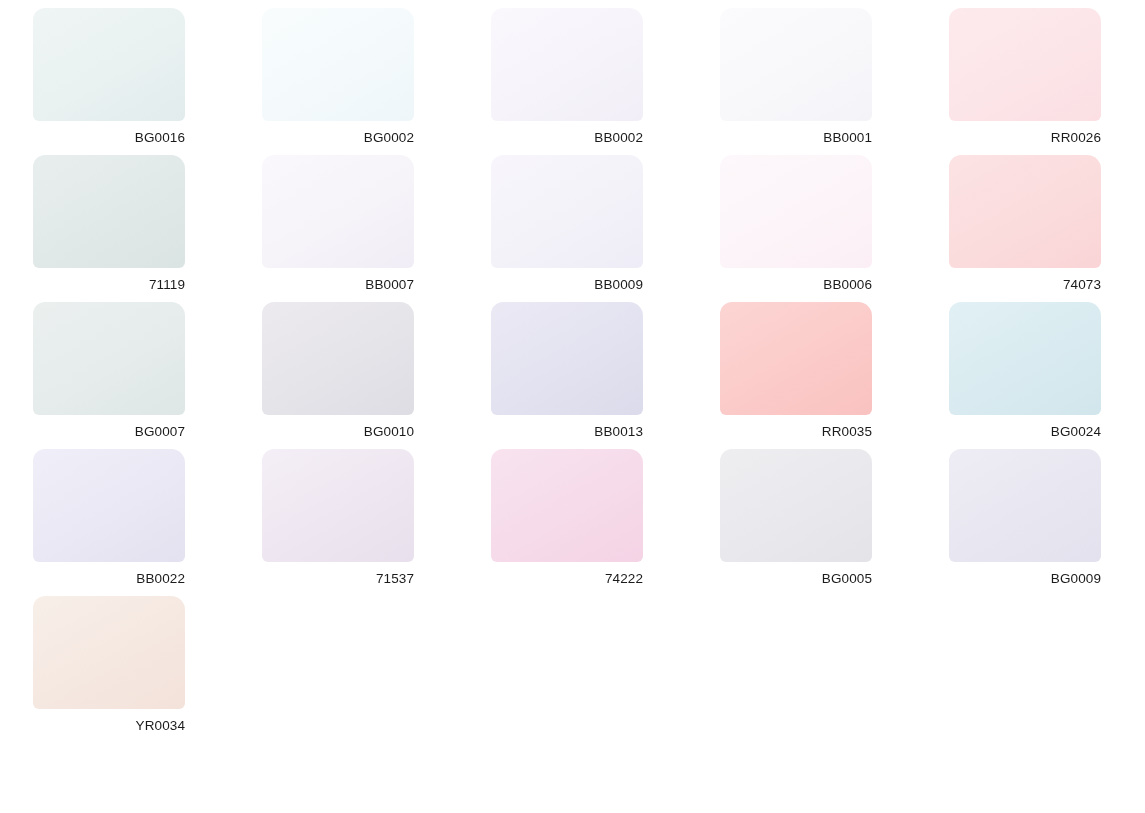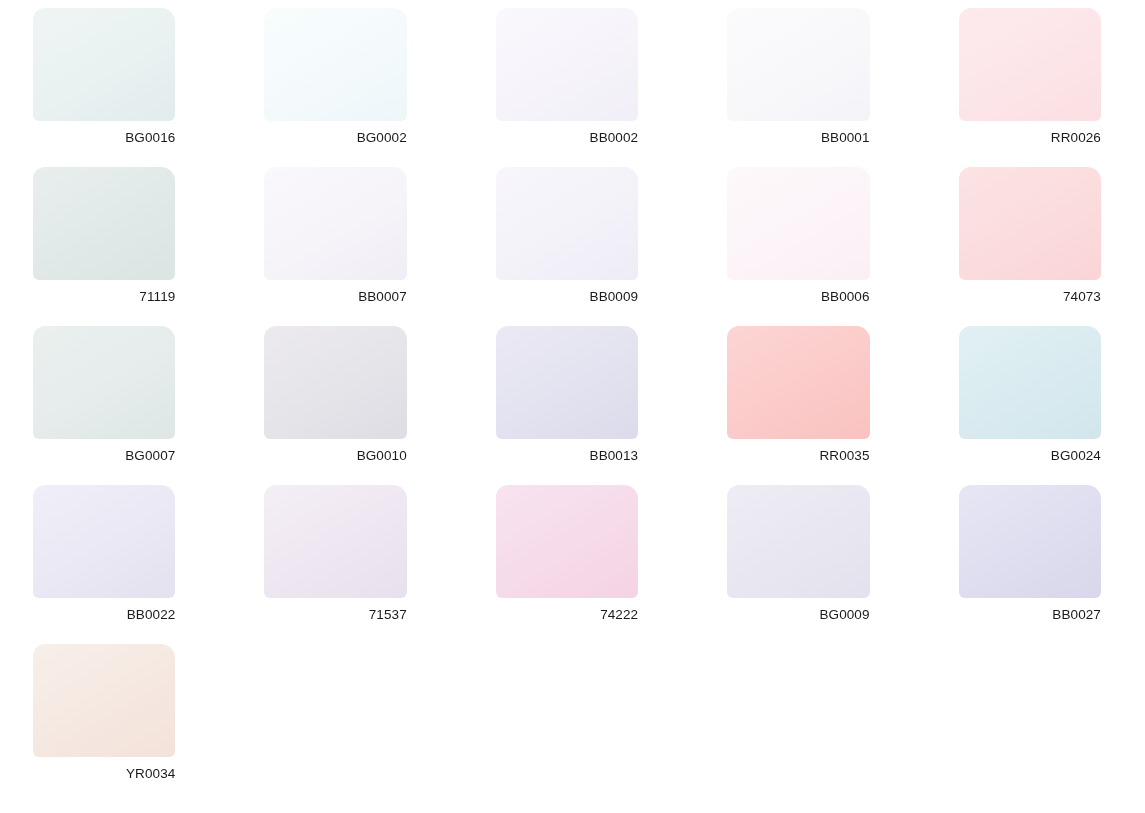--- a/index.html
+++ b/index.html
@@ -19,21 +19,20 @@
   #swatch-grid {
     display: grid;
     grid-template-columns: repeat(5, 1fr);
     grid-template-rows: repeat(5, 1fr);
     column-gap: 0px;
     row-gap: 0px;
     width: 1145px;
     height: 684px;
     box-sizing: border-box;
     padding: 0;
-    gap: 12px;
   }
 
   .swatch-cell {
     position: relative;
     box-sizing: border-box;
     padding: 8px 44px 0 33px;
     display: flex;
     flex-direction: column;
     justify-content: flex-start;
   }
@@ -125,24 +124,24 @@
     </div>
     <div class="swatch-cell">
       <div class="swatch-chip" style="background: linear-gradient(150deg, rgb(244, 238, 246) 0%, rgb(238, 231, 241) 55%, rgb(232, 224, 236) 100%);"></div>
       <div class="swatch-label">71537</div>
     </div>
     <div class="swatch-cell">
       <div class="swatch-chip" style="background: linear-gradient(150deg, rgb(248, 227, 239) 0%, rgb(246, 219, 234) 55%, rgb(244, 211, 229) 100%);"></div>
       <div class="swatch-label">74222</div>
     </div>
     <div class="swatch-cell">
+      <div class="swatch-chip" style="background: linear-gradient(150deg, rgb(238, 238, 241) 0%, rgb(233, 233, 237) 55%, rgb(227, 227, 232) 100%);"></div>
+      <div class="swatch-label">BG0005</div>
+    </div>
+    <div class="swatch-cell">
       <div class="swatch-chip" style="background: linear-gradient(150deg, rgb(238, 237, 245) 0%, rgb(232, 231, 241) 55%, rgb(226, 225, 237) 100%);"></div>
       <div class="swatch-label">BG0009</div>
-    </div>
-    <div class="swatch-cell">
-      <div class="swatch-chip" style="background: linear-gradient(150deg, rgb(231, 230, 244) 0%, rgb(223, 222, 240) 55%, rgb(216, 215, 235) 100%);"></div>
-      <div class="swatch-label">BB0027</div>
     </div>
     <div class="swatch-cell">
       <div class="swatch-chip" style="background: linear-gradient(150deg, rgb(248, 239, 233) 0%, rgb(245, 232, 225) 55%, rgb(243, 226, 218) 100%);"></div>
       <div class="swatch-label">YR0034</div>
     </div>
   </div>
 
 </body></html>

